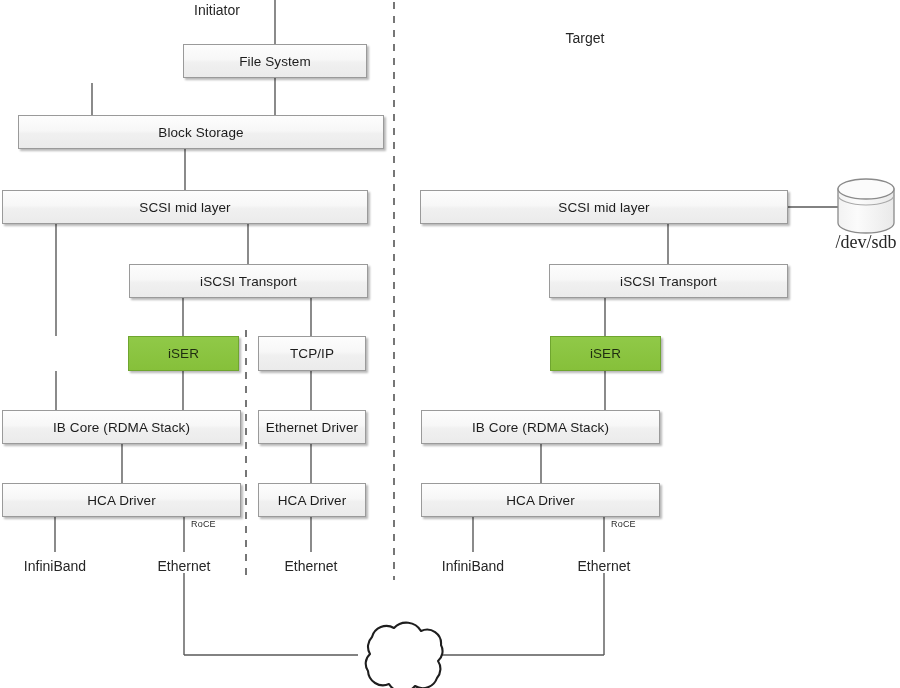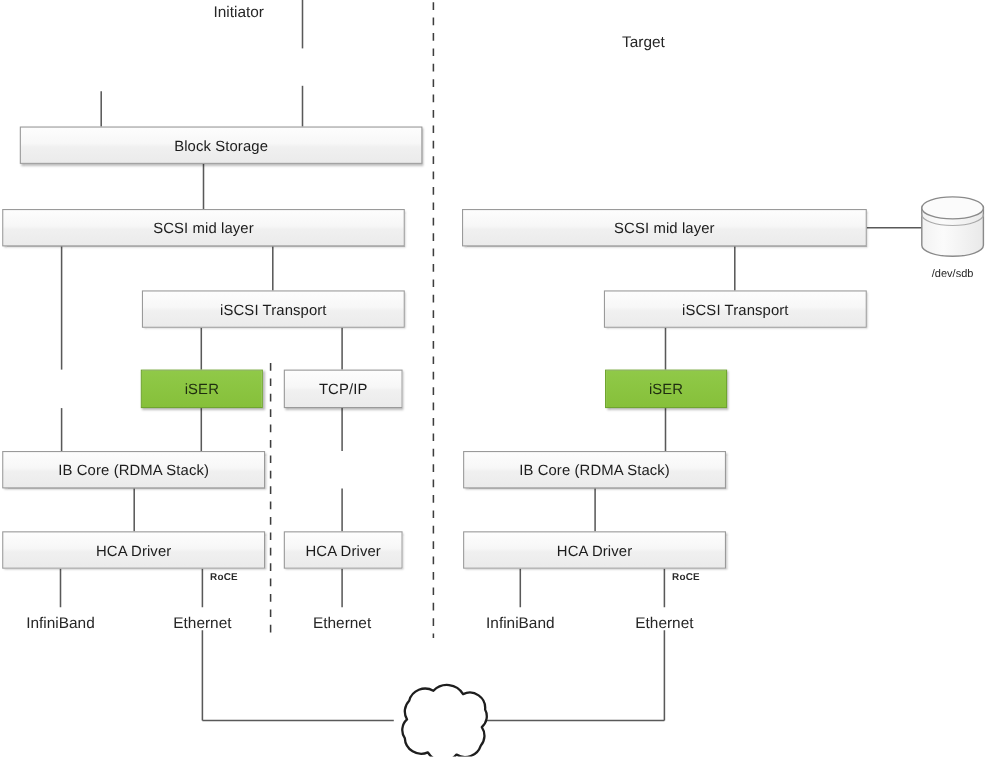--- a/index.html
+++ b/index.html
@@ -45,21 +45,21 @@
   
   .label{
     position:absolute;
     font-size:14px;
     color:#262626;
     white-space:nowrap;
     z-index:4;
   }
   .label.small{
     font-size:9px;
-    font-weight:bold;
+    font-weight:normal;
     color:#2b2b2b;
     letter-spacing:0.2px;
   }
   .label.center{
     transform:translateX(-50%);
     text-align:center;
   }
   
   .disk{
     position:absolute;
@@ -142,34 +142,36 @@
                a16 16 0 0 1 -26 -2
                a15 15 0 0 1 -21 -13
                a13 13 0 0 1 2 -17
                a14 14 0 0 1 2 -17 z" fill="#ffffff" stroke="#1e1e1e" stroke-width="2.1" stroke-linejoin="round"></path>
     </g>
   </svg>
 
   <div class="label center" style="left:181px; top:2px;margin-left:36px;">Initiator</div>
   <div class="label center" style="left:585px; top:2px;margin-top:28px;">Target</div>
 
+  <div class="node" style="left:183px; top:44px; width:184px; height:34px;">File System</div>
 
   <div class="node" style="left:18px; top:115px; width:366px; height:34px;">Block Storage</div>
 
   <div class="node" style="left:2px; top:190px; width:366px; height:34px;">SCSI mid layer</div>
 
   <div class="node" style="left:129px; top:264px; width:239px; height:34px;">iSCSI Transport</div>
 
 
   <div class="node green" style="left:128px; top:336px; width:111px; height:35px;">iSER</div>
 
   <div class="node" style="left:258px; top:336px; width:108px; height:35px;">TCP/IP</div>
 
   <div class="node" style="left:2px; top:410px; width:239px; height:34px;">IB Core (RDMA Stack)</div>
 
+  <div class="node" style="left:258px; top:410px; width:108px; height:34px;">Ethernet Driver</div>
 
   <div class="node" style="left:2px; top:483px; width:239px; height:34px;">HCA Driver</div>
 
   <div class="node" style="left:258px; top:483px; width:108px; height:34px;">HCA Driver</div>
 
   <div class="label small" style="left:191px; top:519px;">RoCE</div>
 
   <div class="label center" style="left:55px; top:558px;">InfiniBand</div>
   <div class="label center" style="left:184px; top:558px;">Ethernet</div>
   <div class="label center" style="left:311px; top:558px;">Ethernet</div>
@@ -195,15 +197,15 @@
         <stop offset="0%" stop-color="#f2f2f2"></stop>
         <stop offset="35%" stop-color="#fbfbfb"></stop>
         <stop offset="100%" stop-color="#e9e9e9"></stop>
       </linearGradient>
     </defs>
     <path d="M3 11 L3 45 a28 10 0 0 0 56 0 L59 11 Z" fill="url(#cylgrad)" stroke="#8a8a8a" stroke-width="1.3"></path>
     <ellipse cx="31" cy="11" rx="28" ry="10" fill="#fbfbfb" stroke="#8a8a8a" stroke-width="1.3"></ellipse>
     <path d="M3 17 a28 10 0 0 0 56 0" fill="none" stroke="#a9a9a9" stroke-width="1.1"></path>
   </svg>
 
-  <div class="label center" style="left:866px; top:244px; font-size:10px;">/dev/sdb</div>
+  <div class="label center" style="left:866px; top:232px; font-size:18px;font-family:Liberation Serif, serif;">/dev/sdb</div>
 
 </div>
 
 </body></html>

